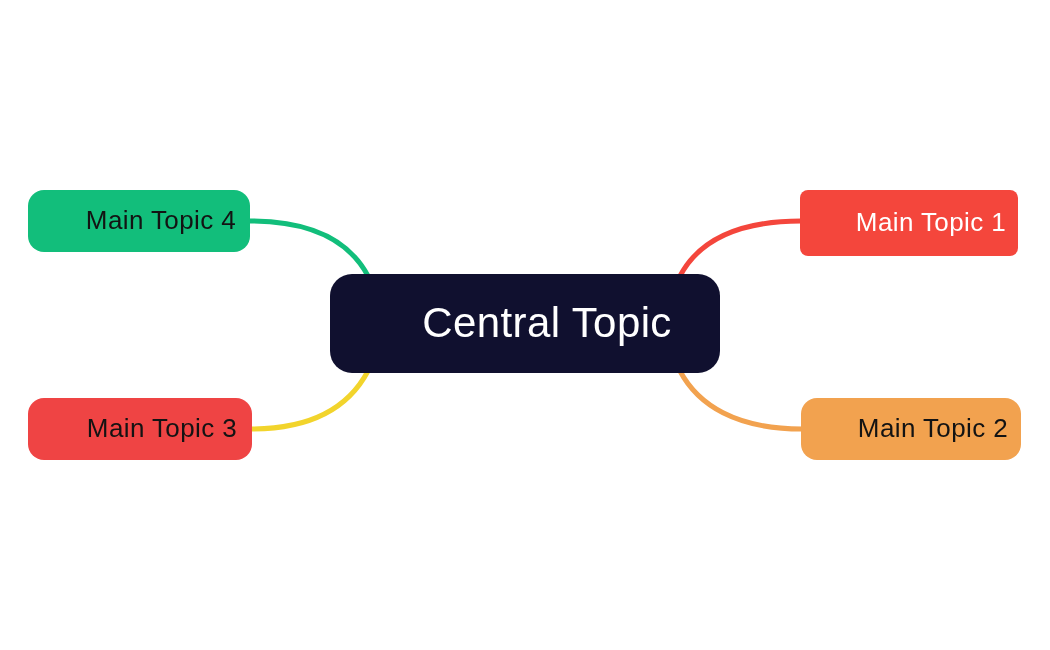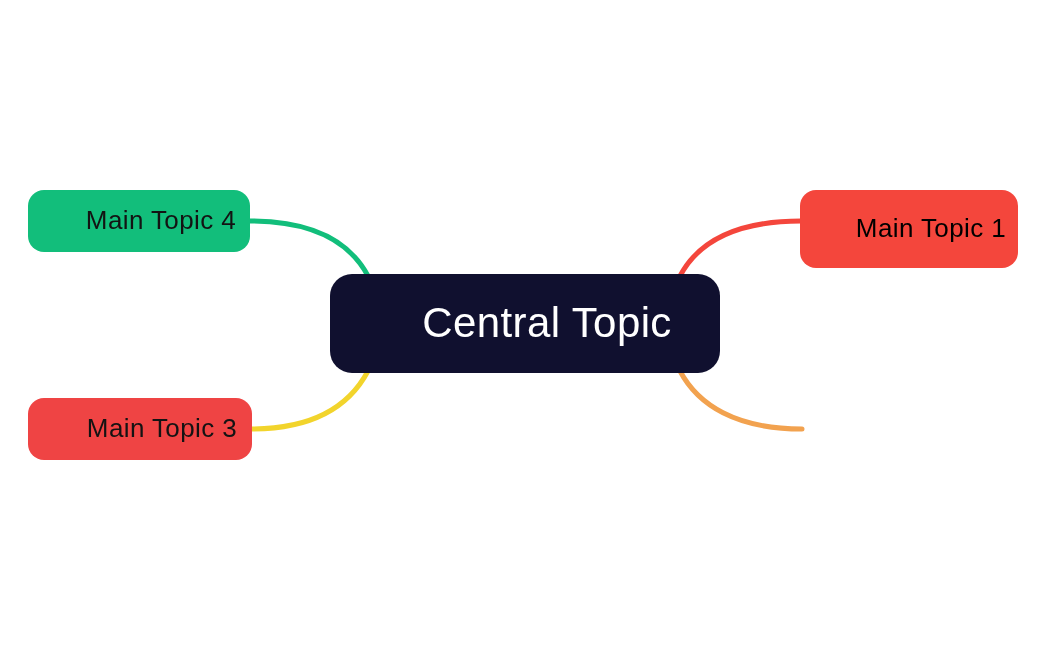--- a/index.html
+++ b/index.html
@@ -50,24 +50,27 @@
       <path d="M 680 276 C 698 242 736 221 801 221" stroke="#f4463c" stroke-width="5" fill="none" stroke-linecap="round"></path>
       <path d="M 680 371 C 698 405 736 429 802 429" stroke="#f2a24f" stroke-width="5" fill="none" stroke-linecap="round"></path>
       <path d="M 251 429 C 314 429 350 405 368 371" stroke="#f2d42c" stroke-width="5" fill="none" stroke-linecap="round"></path>
       <path d="M 250 221 C 314 221 350 242 368 276" stroke="#12be7b" stroke-width="5" fill="none" stroke-linecap="round"></path>
     </svg>
 
   <div class="node" style="left: 330px; top: 274px; width: 390px; height: 99px; background: rgb(16, 16, 47); color: rgb(255, 255, 255); border-radius: 22px; font-size: 42px;">
     <span class="label">Central Topic</span>
   </div>
 
-  <div class="node" style="left: 800px; top: 190px; width: 218px; height: 78px; background: rgb(244, 70, 60); color: #000000; border-radius: 16px; font-size: 26px;">
+  <div class="node" style="left: 800px; top: 190px; width: 218px; height: 66px; background: rgb(244, 70, 60); color: #ffffff; border-radius: 8px; font-size: 26px;">
     <span class="label">Main Topic 1</span>
   </div>
 
+  <div class="node" style="left: 801px; top: 398px; width: 220px; height: 62px; background: rgb(242, 162, 79); color: rgb(19, 19, 19); border-radius: 16px; font-size: 26px;">
+    <span class="label">Main Topic 2</span>
+  </div>
 
   <div class="node" style="left: 28px; top: 398px; width: 224px; height: 62px; background: #ef4444; color: rgb(19, 19, 19); border-radius: 16px; font-size: 26px;">
     <span class="label">Main Topic 3</span>
   </div>
 
   <div class="node" style="left: 28px; top: 190px; width: 222px; height: 62px; background: rgb(18, 190, 123); color: rgb(19, 19, 19); border-radius: 16px; font-size: 26px;">
     <span class="label">Main Topic 4</span>
   </div>
 
 </div>

